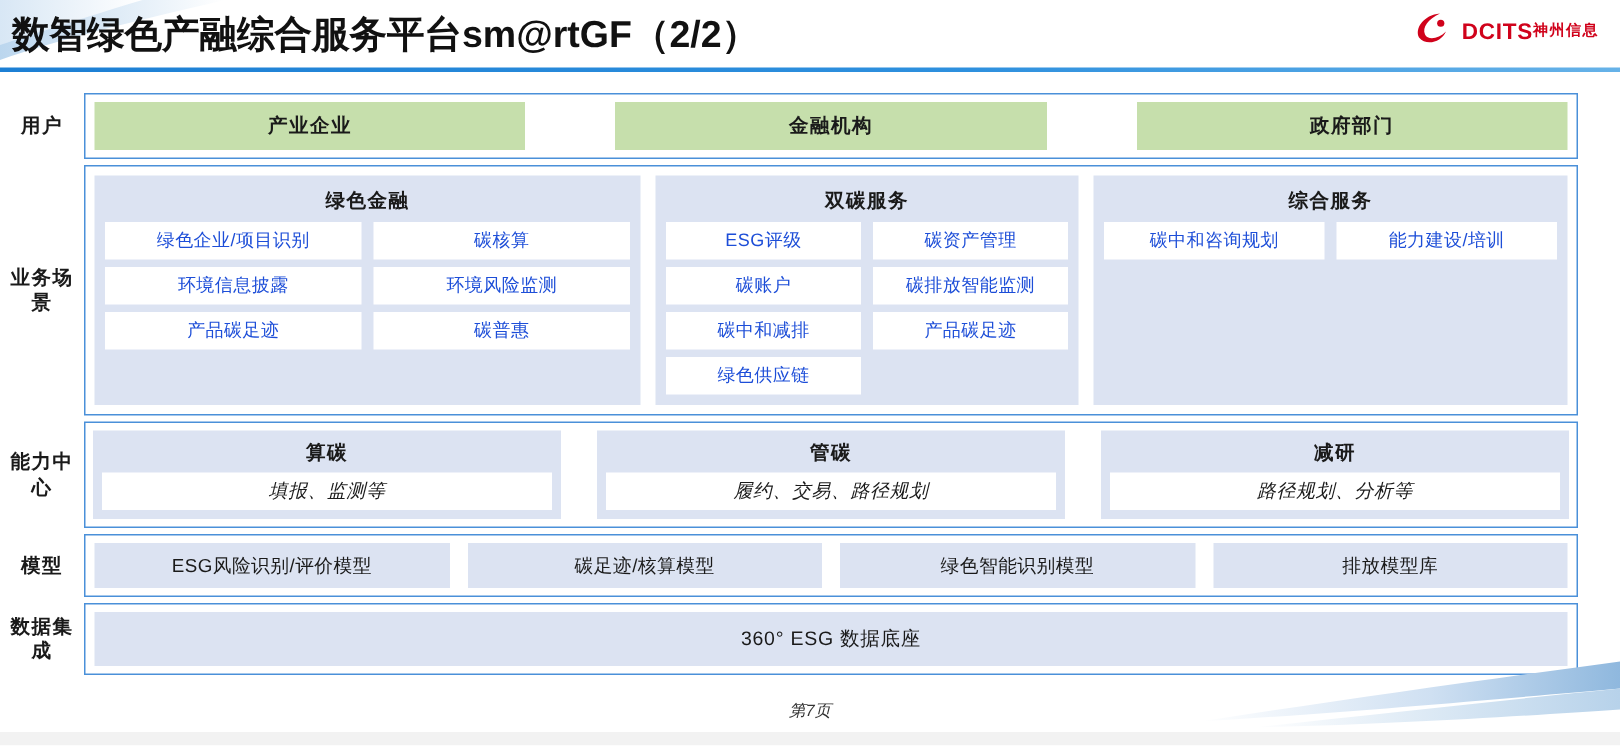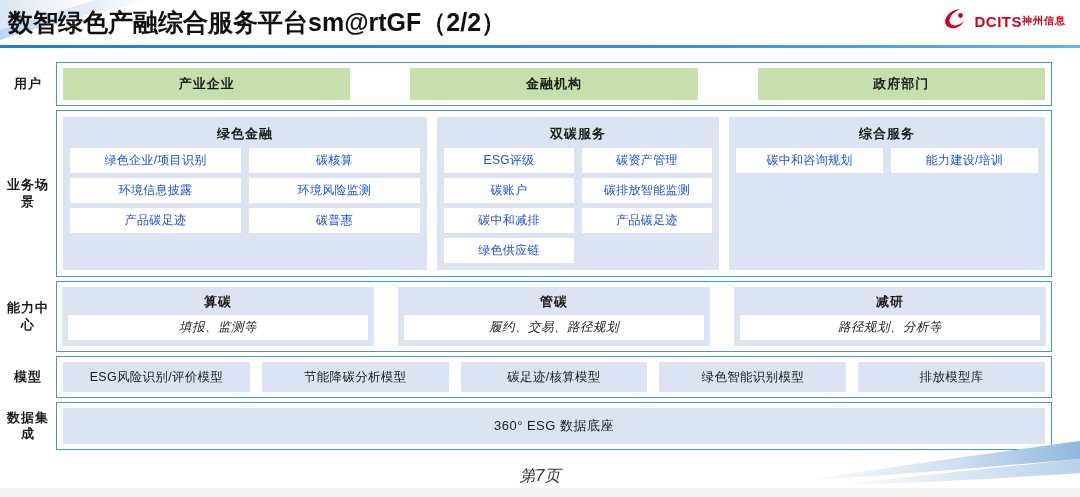--- a/index.html
+++ b/index.html
@@ -217,21 +217,21 @@
     color: #1a1a1a;
     letter-spacing: 0.5px;
   }
 
   
   .footer {
     position: absolute;
     left: 0; top: 466px;
     width: 1080px;
     text-align: center;
-    font-size: 16px;
+    font-size: 11px;
     font-style: italic;
     color: #333333;
   }
   .bottom-strip {
     position: absolute;
     left: 0; bottom: 0;
     width: 1080px; height: 9px;
     background: #F2F2F2;
   }
 </style>
@@ -341,21 +341,20 @@
         <div class="cap-title">减研</div>
         <div class="cap-sub">路径规划、分析等</div>
       </div>
     </div>
   </div>
 
   <div class="row row-model">
     <div class="row-label">模型</div>
     <div class="row-body">
       <div class="model-box">ESG风险识别/评价模型</div>
-      <div class="model-box">节能降碳分析模型</div>
       <div class="model-box">碳足迹/核算模型</div>
       <div class="model-box">绿色智能识别模型</div>
       <div class="model-box">排放模型库</div>
     </div>
   </div>
 
   <div class="row row-data">
     <div class="row-label">数据集成</div>
     <div class="row-body">
       <div class="data-box">360° ESG 数据底座</div>

